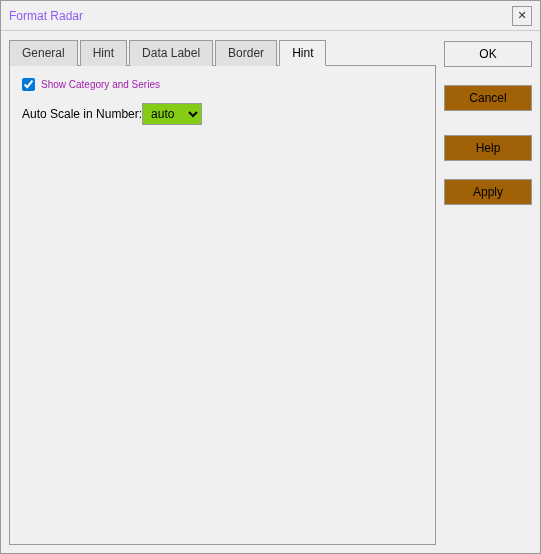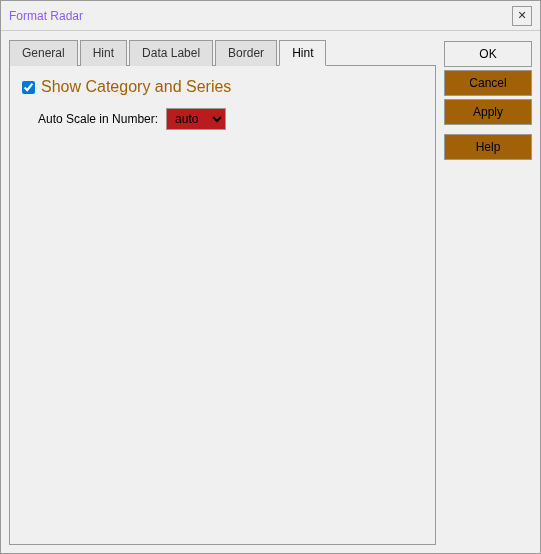--- a/index.html
+++ b/index.html
@@ -113,51 +113,51 @@
     }
 
     .checkbox-input {
       width: 13px;
       height: 13px;
       accent-color: #0078d7;
       cursor: pointer;
     }
 
     .checkbox-label {
-      color: #a16207;
-      font-size: 16px;
+      color: #a21caf;
+      font-size: 10px;
     }
 
     .field-row {
       display: flex;
       align-items: center;
-      gap: 8px;
-      margin-left: 16px;
+      gap: 0;
+      margin-left: 0;
     }
 
     .field-label {
       font-size: 12px;
       color: #000;
     }
 
     .select-control {
       padding: 2px 4px;
       border: 1px solid #999;
-      background: #b91c1c;
+      background: #84cc16;
       font-size: 12px;
       width: 60px;
       cursor: pointer;
       appearance: auto;
     }
 
     .right-panel {
       width: 88px;
       display: flex;
       flex-direction: column;
-      gap: 3px;
+      gap: 18px;
       padding-top: 2px;
     }
 
     .action-btn {
       width: 88px;
       height: 26px;
       background: #a16207;
       border: 1px solid #999;
       cursor: pointer;
       font-size: 12px;
@@ -212,17 +212,17 @@
             <option>1K</option>
             <option>1M</option>
           </select>
         </div>
       </div>
     </div>
 
     <div class="right-panel">
       <button class="action-btn primary">OK</button>
       <button class="action-btn">Cancel</button>
+      <button class="action-btn help-btn">Help</button>
       <button class="action-btn">Apply</button>
-      <button class="action-btn help-btn">Help</button>
     </div>
   </div>
 </div>
 
 </body></html>

